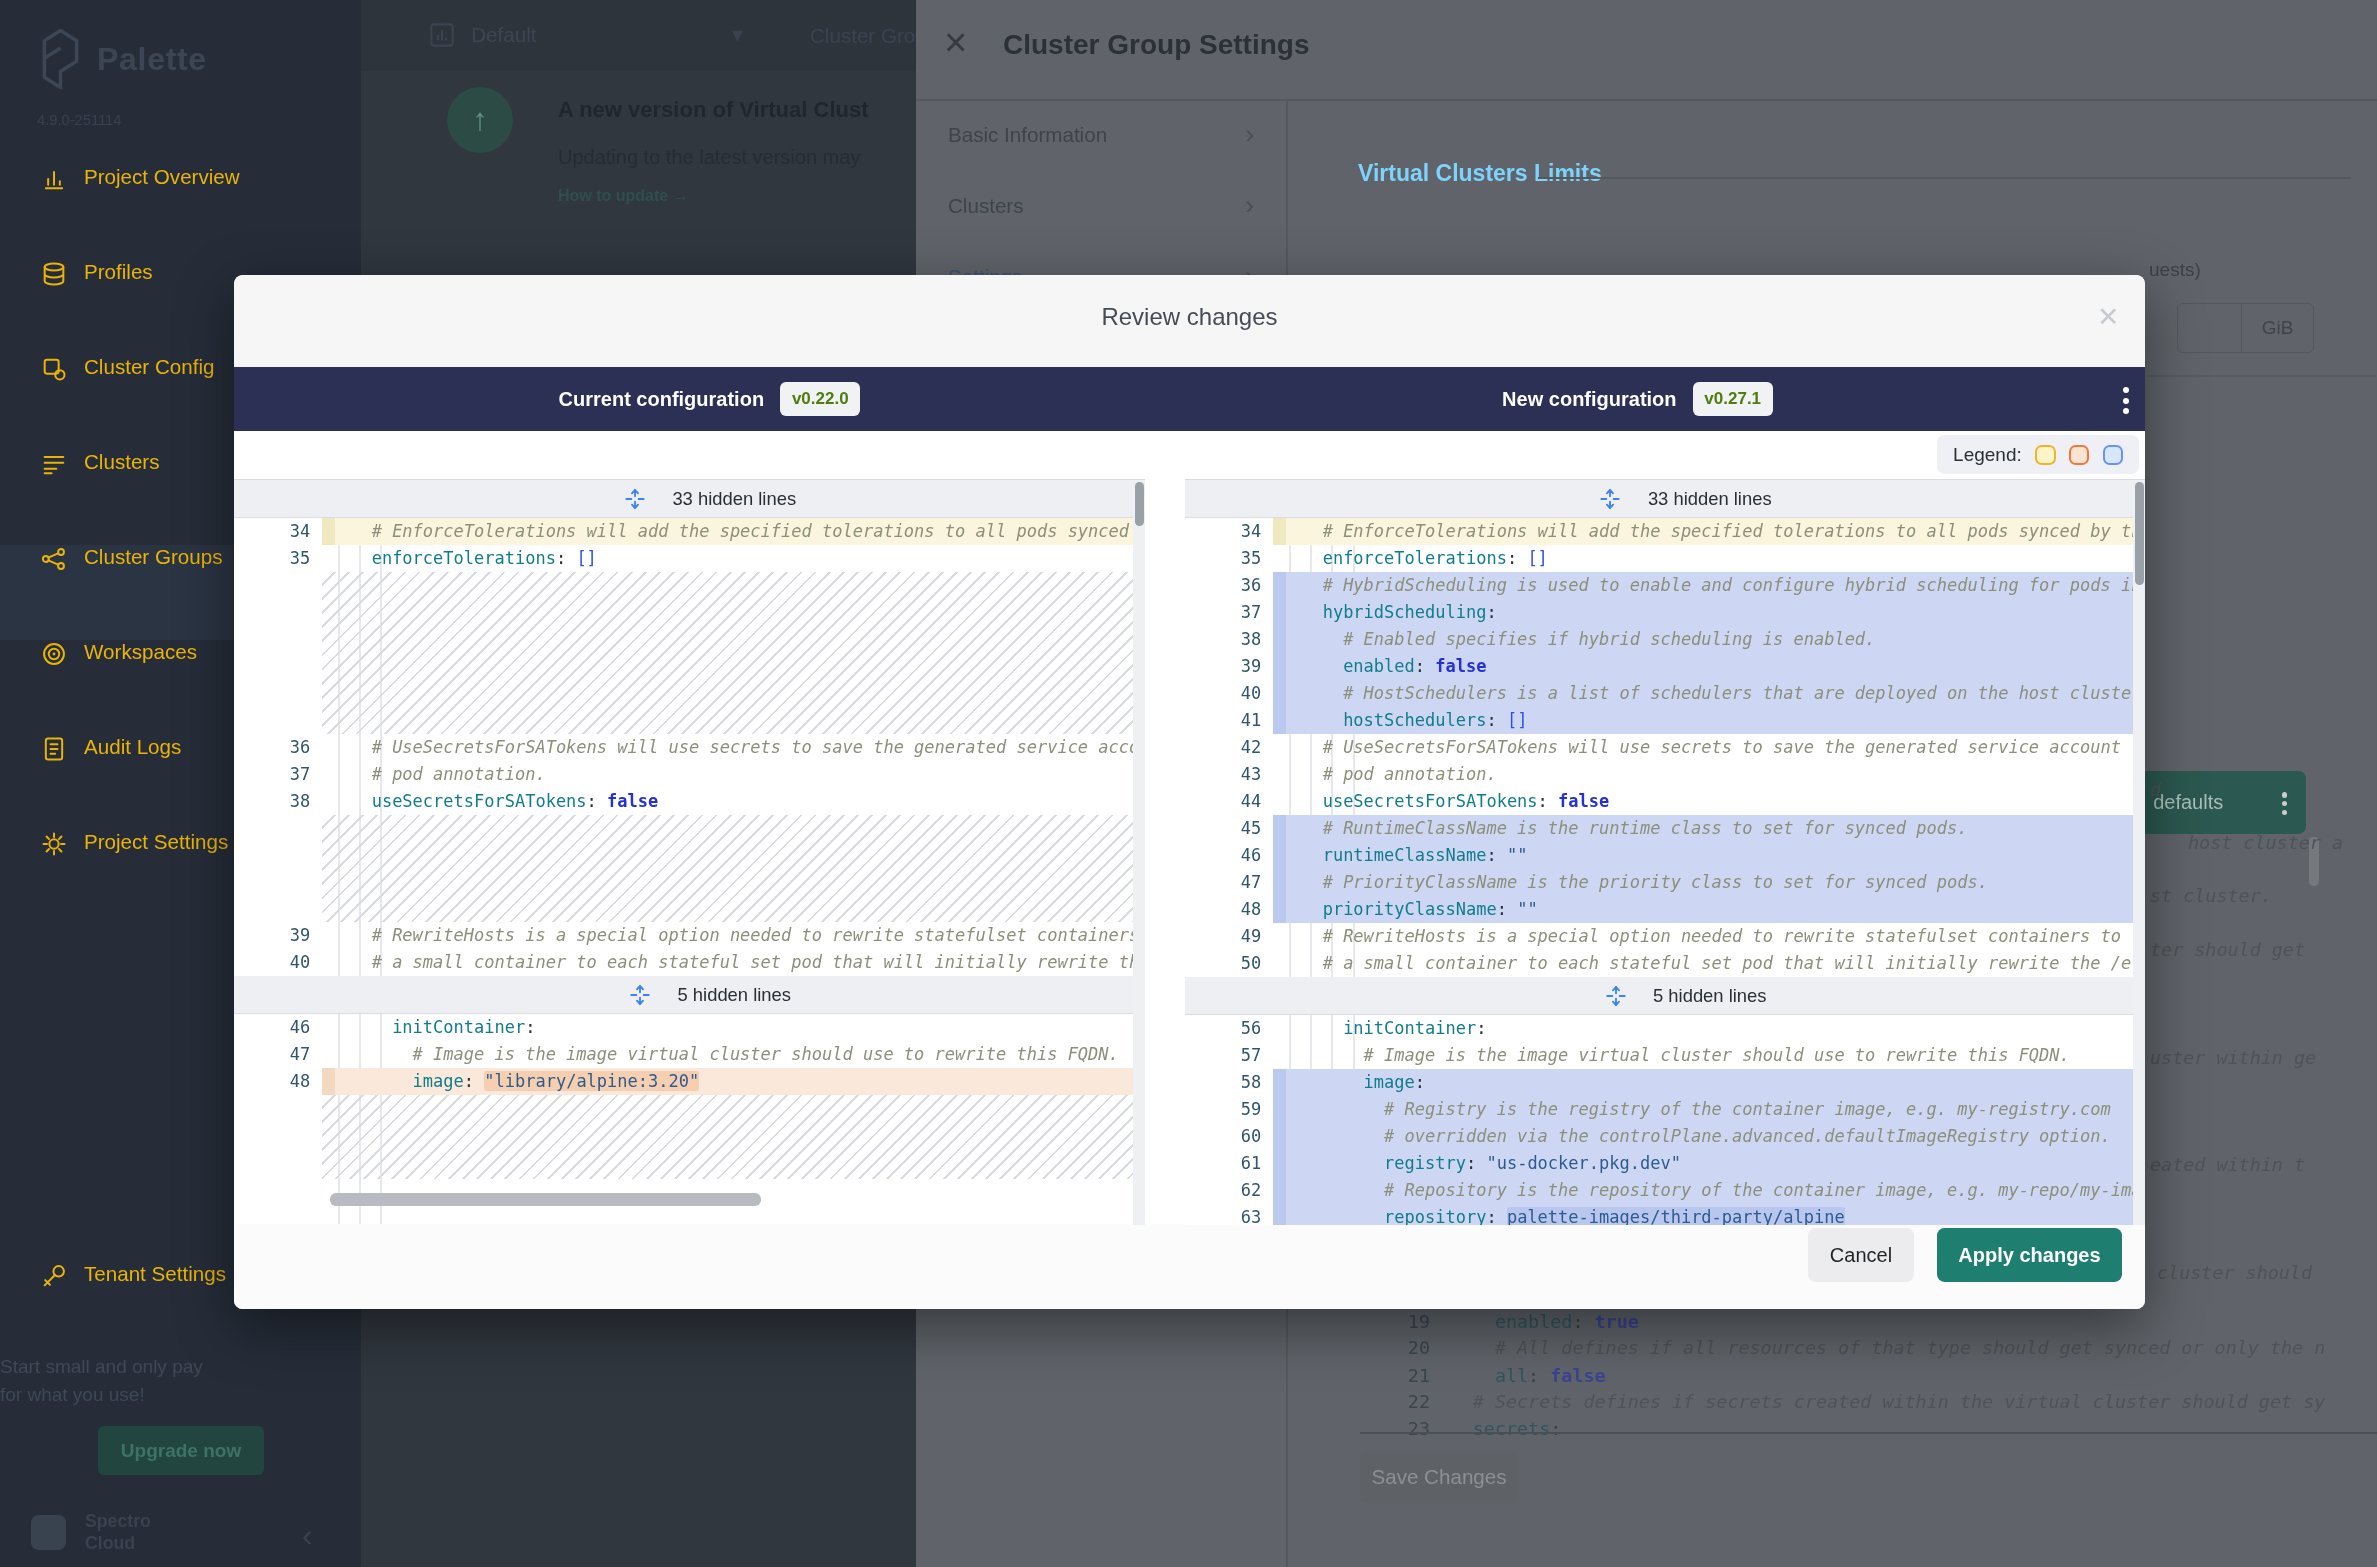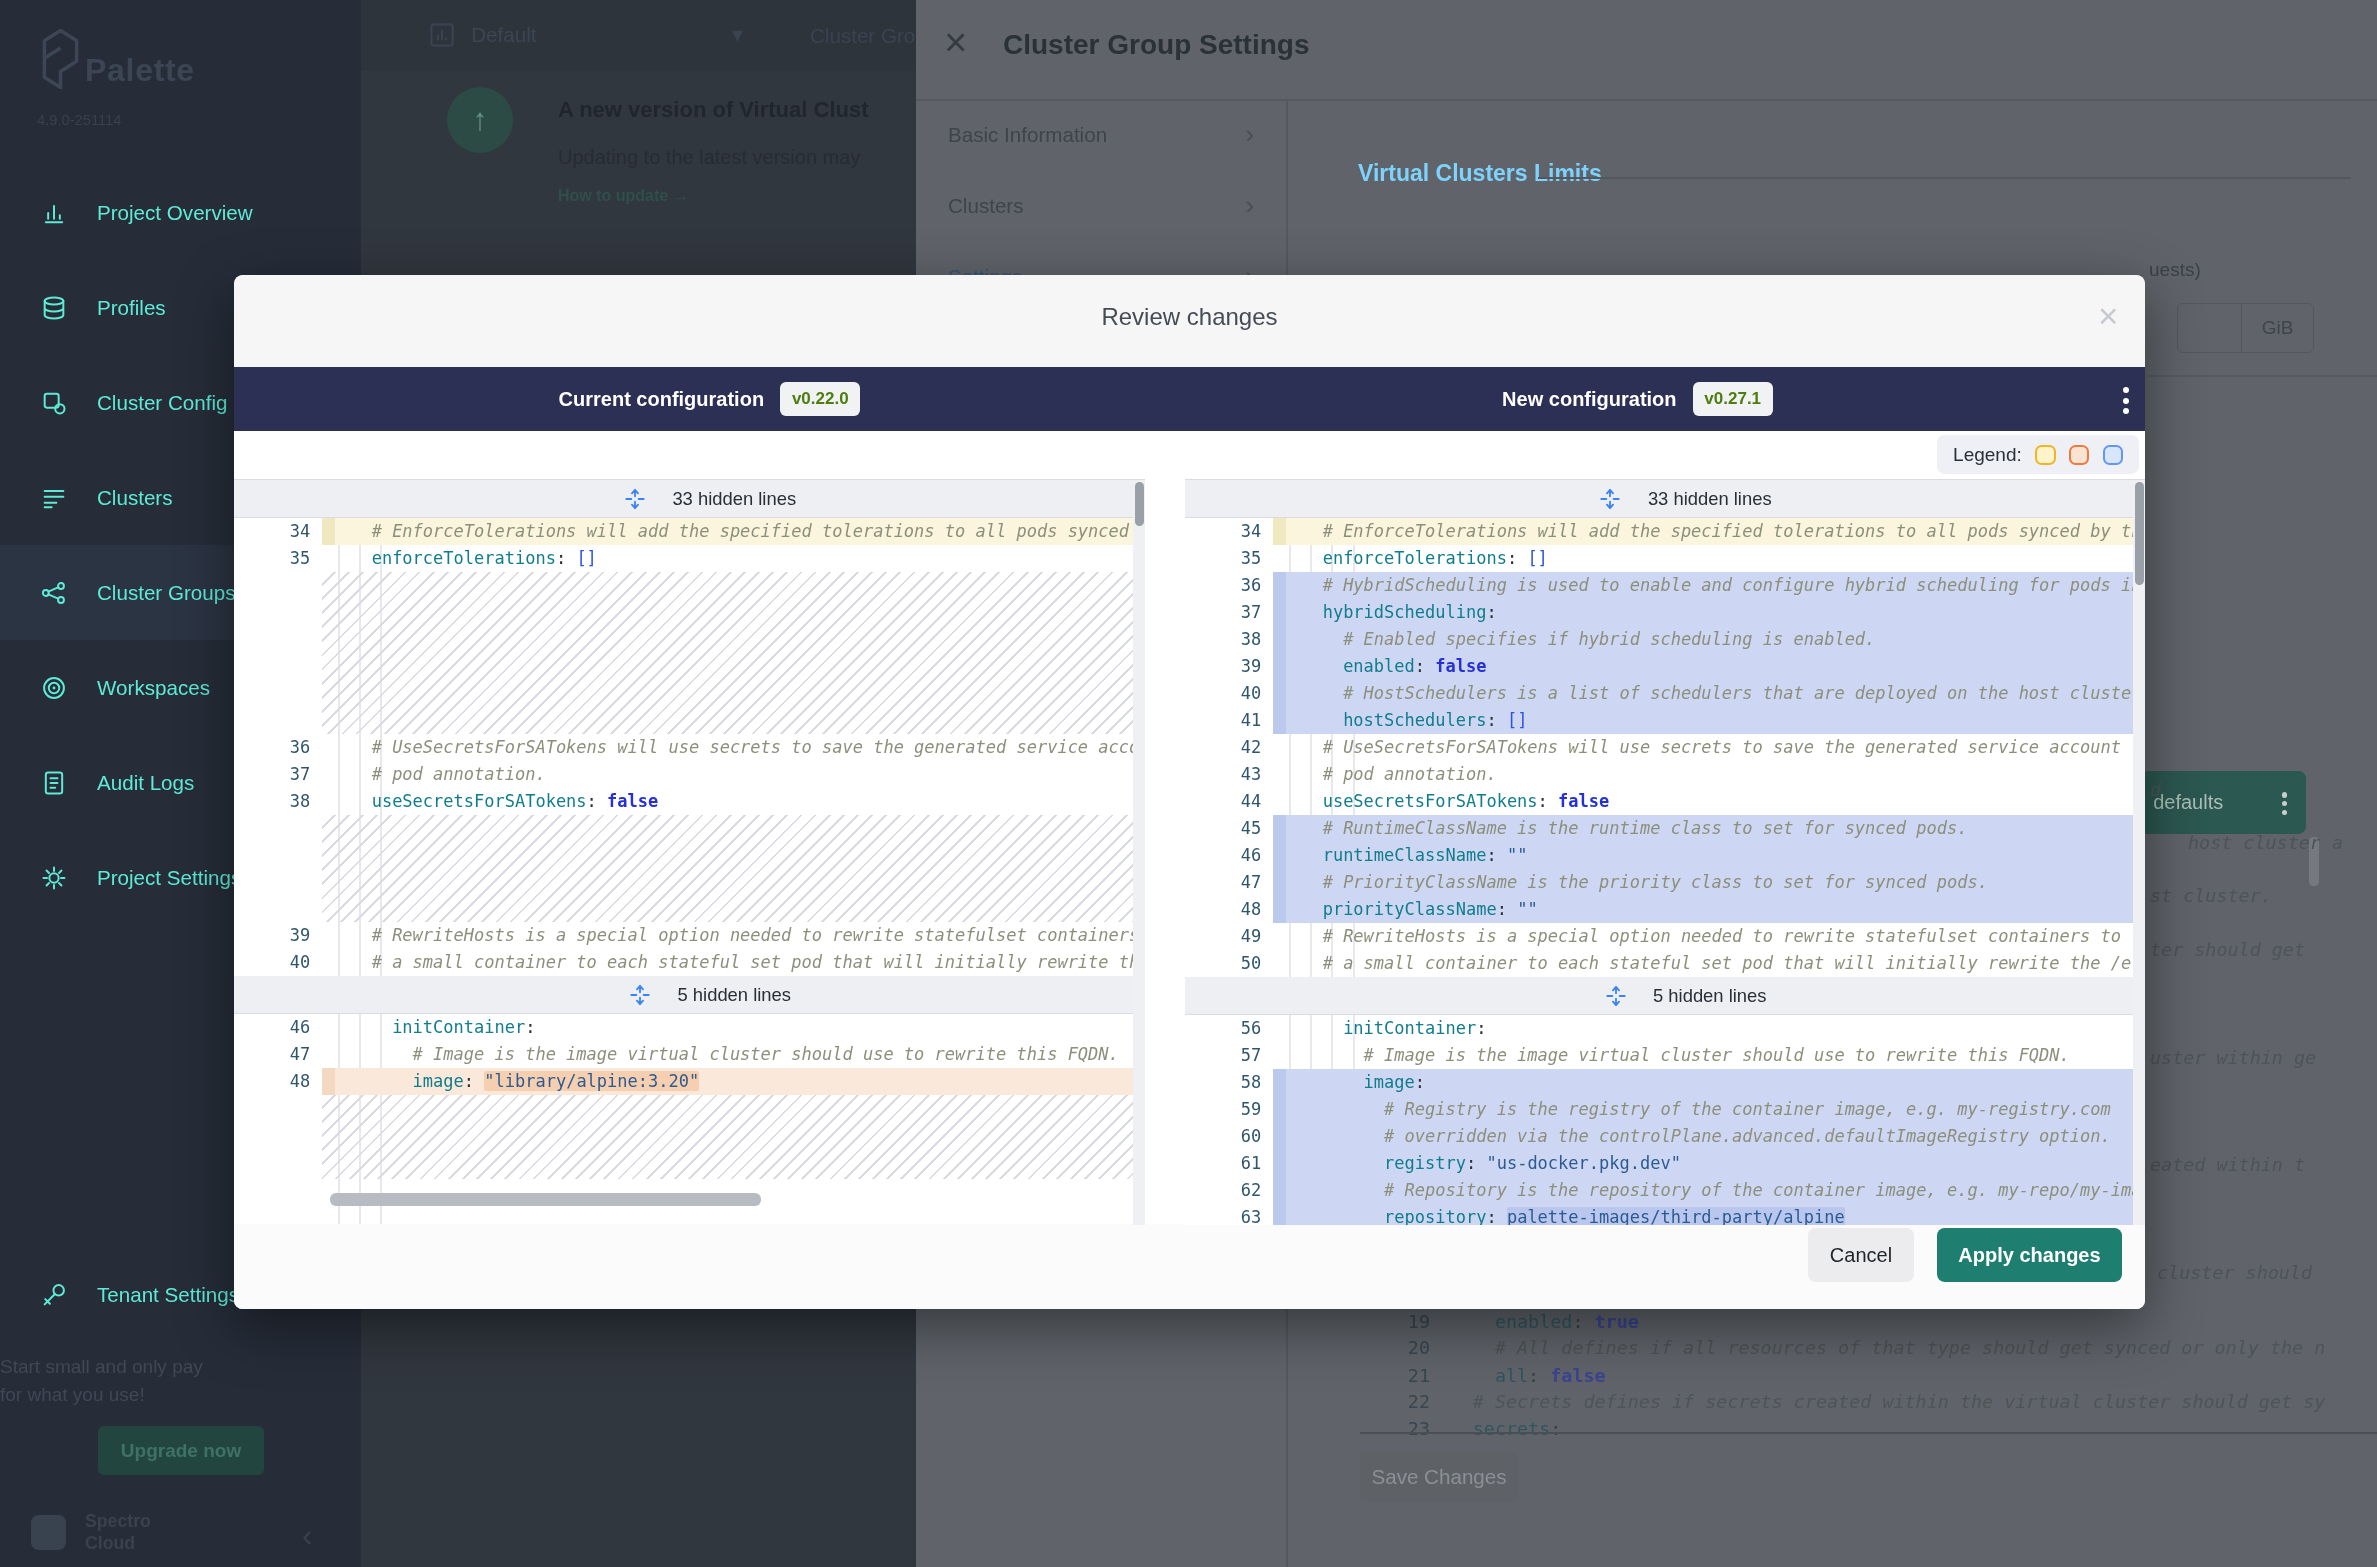--- a/index.html
+++ b/index.html
@@ -1,25 +1,25 @@
 <!DOCTYPE html>
 <html style="font-size:11.8px"><head>
 <meta charset="utf-8">
 <style>
   html,body{margin:0;padding:0;}
   body{width:2377px;height:1568px;position:relative;overflow:hidden;background:#31373F;
        font-family:"Liberation Sans",sans-serif;}
   
   .app{position:absolute;inset:0;z-index:1;}
   .sidebar{position:absolute;left:0;top:0;width:361px;height:1568px;background:#262D39;color:#3E4754;}
-  .logo-row{position:absolute;left:40px;top:29.4px;display:flex;align-items:flex-end;gap:4px;}
+  .logo-row{position:absolute;left:40px;top:29.4px;display:flex;align-items:center;gap:16px;}
   .logo-row .ltxt{font-size:32px;font-weight:600;color:#3C4553;letter-spacing:0.7px;}
   .version{position:absolute;left:37px;top:112px;font-size:14.7px;color:#39414E;}
   .side-items{position:absolute;left:0;top:165px;width:361px;}
-  .side-item{height:95px;display:flex;align-items:center;gap:29px;padding-left:40px;box-sizing:border-box;font-size:20.6px;color:#5eead4;}
+  .side-item{height:95px;display:flex;gap:16px;padding-left:40px;box-sizing:border-box;font-size:20.6px;color:#eab308;}
   .side-item.active{background:#2B3443;}
   .side-item svg{flex:none;}
   .tenant-wrap{position:absolute;left:0;top:1262px;width:361px;}
   .tenant-wrap .side-item{height:66px;}
   .promo{position:absolute;left:0;top:1353px;width:294px;font-size:19px;color:#3F4855;line-height:28px;}
   .upgrade{position:absolute;left:98px;top:1426px;width:166px;height:49px;background:#23453F;border:none;border-radius:5.9px;
            color:#3E7265;font-size:19px;font-weight:600;font-family:inherit;}
   .brand{position:absolute;left:31px;top:1510px;display:flex;align-items:center;gap:19px;}
   .brand-sq{width:35px;height:35px;border-radius:7.4px;background:#39424F;}
   .brand-txt{font-size:17.7px;font-weight:600;color:#39424E;line-height:22px;}

